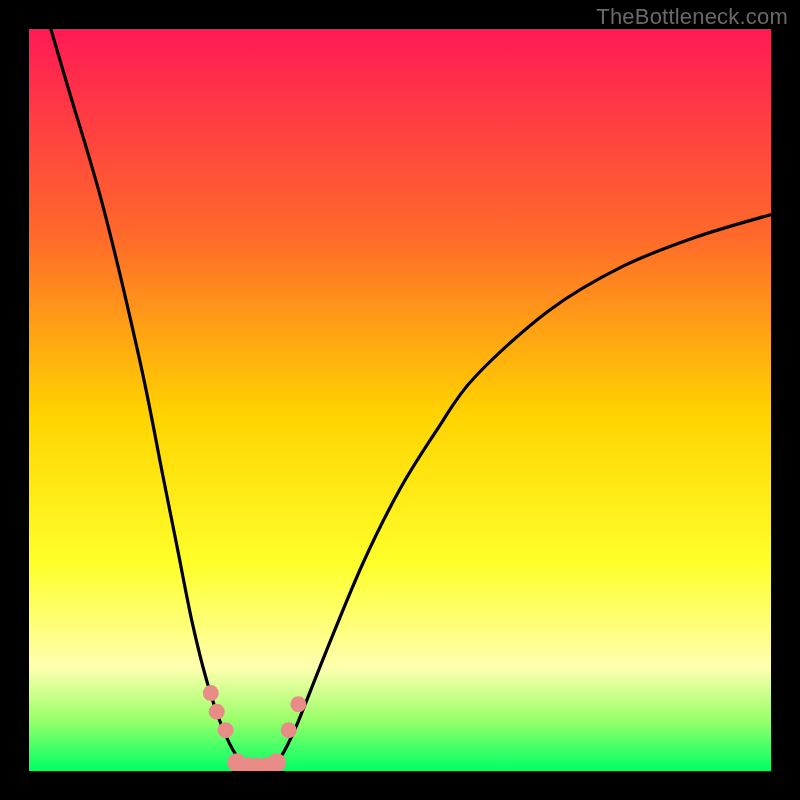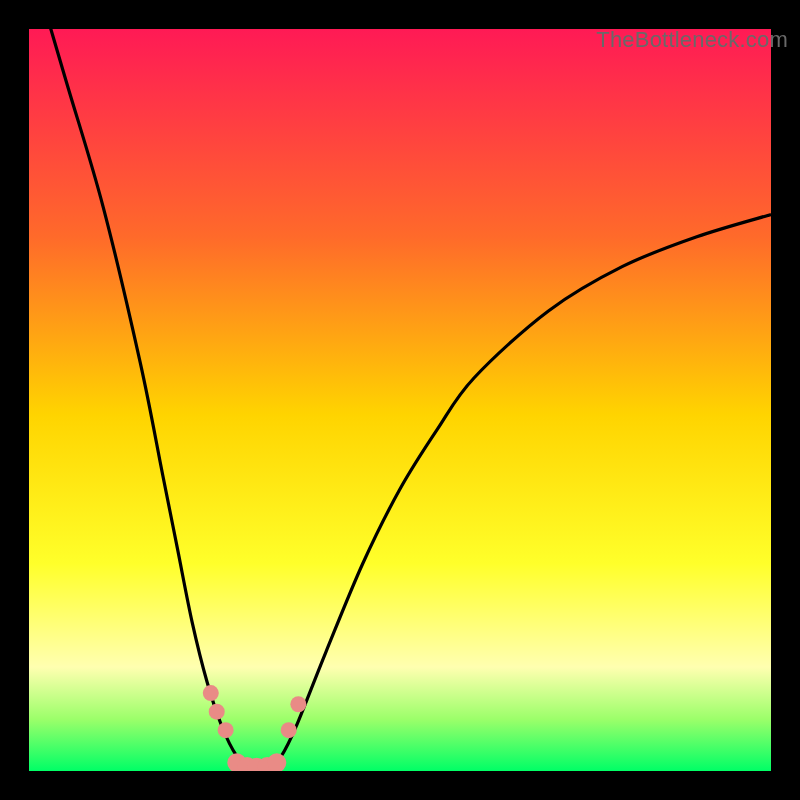--- a/index.html
+++ b/index.html
@@ -29,21 +29,20 @@
     inset: 0;
   }
   .watermark {
     position: absolute;
     top: 4px;
     right: 12px;
     font-size: 22px;
     font-weight: 500;
     color: #696969;
     letter-spacing: 0.2px;
-    margin-top: 23px;
   }
   svg.curve {
     position: absolute;
     inset: 0;
   }
 </style>
 </head>
 <body>
 
 <div class="frame">

